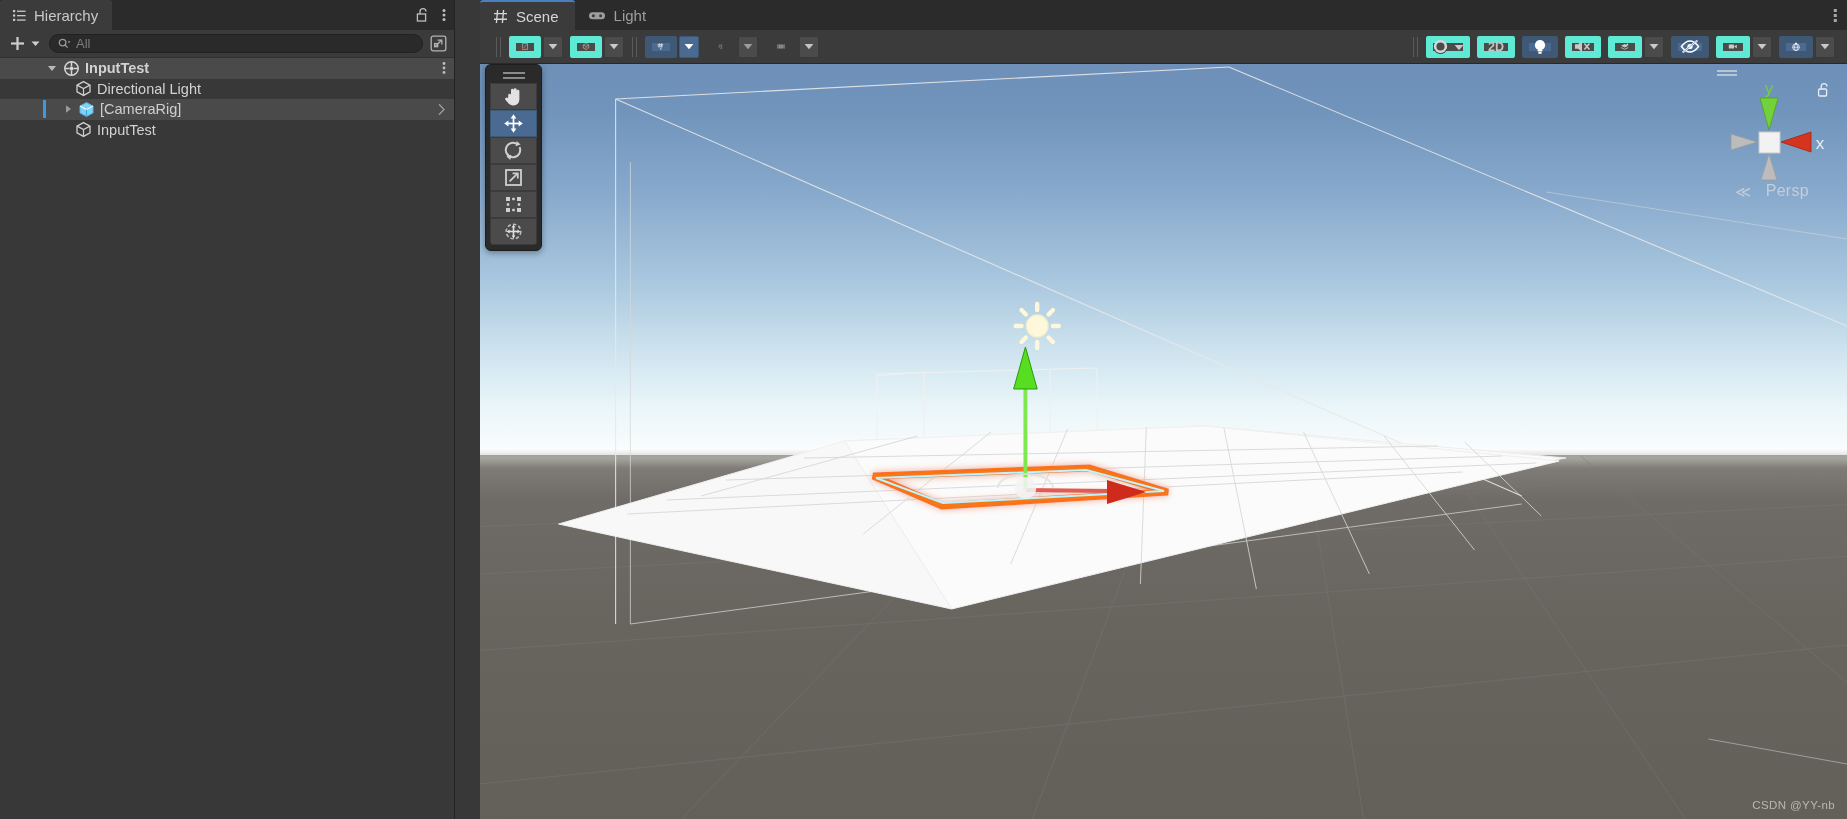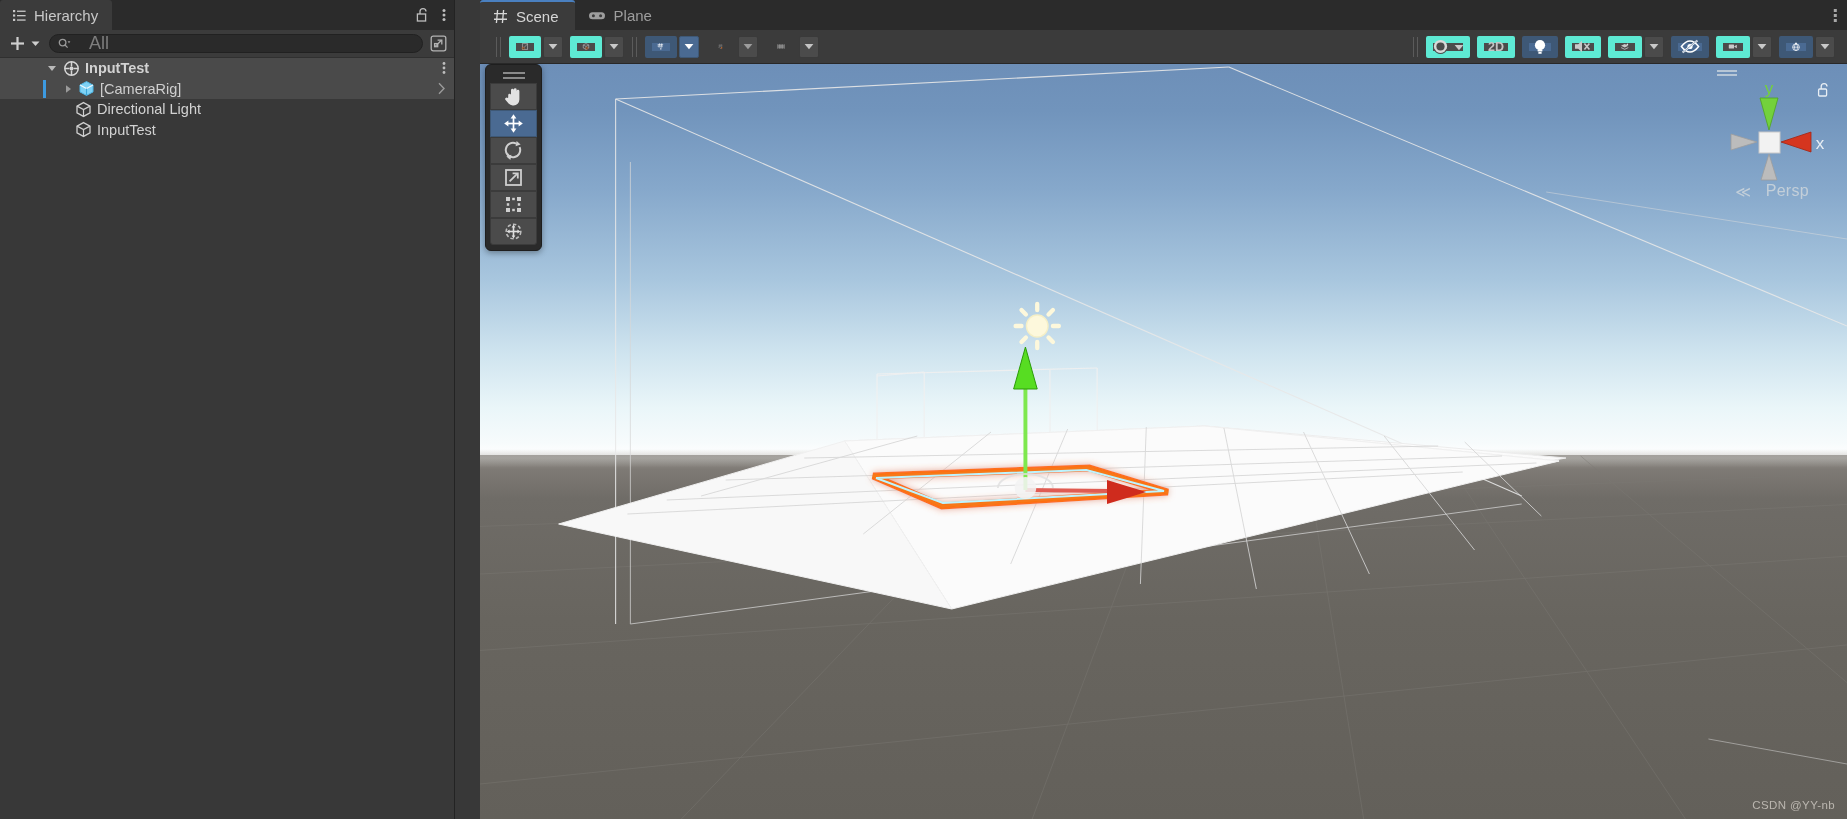--- a/index.html
+++ b/index.html
@@ -40,21 +40,21 @@
     height: 28px; background: #3b3b3b;
     display: flex; align-items: center; padding: 0 6px; gap: 6px;
     border-bottom: 1px solid #303030;
   }
   .plus-btn { display: flex; align-items: center; gap: 5px; padding: 0 3px; }
   .search-field {
     flex: 1; height: 19px; background: #2a2a2a;
     border: 1px solid #212121; border-radius: 10px;
     display: flex; align-items: center; padding: 0 8px; gap: 5px;
   }
-  .search-field .ph { color: #7d7d7d; font-size: 18px; margin-left: 13px; }
+  .search-field .ph { color: #7d7d7d; font-size: 13px; }
   .hier-rows { background: #383838; text-align: right; }
   .hier-row {
     position: relative; height: 20.5px;
     display: flex; align-items: center;
     color: #d2d2d2; font-size: 14.5px; white-space: nowrap;
   }
   .hier-row.root { background: #4a4a4a; }
   .hier-row.selected { background: #4a4a4a; }
   .hier-row .selbar {
     position: absolute; left: 43px; top: 1px; width: 2.5px; height: 18px;
@@ -261,20 +261,31 @@
         <span style="font-weight:bold">InputTest</span>
         <span class="row-kebab">
           <svg class="svg-ico" width="4" height="14" viewBox="0 0 4 14">
             <circle cx="2" cy="2.5" r="1.4" fill="#bdbdbd"></circle>
             <circle cx="2" cy="7" r="1.4" fill="#bdbdbd"></circle>
             <circle cx="2" cy="11.5" r="1.4" fill="#bdbdbd"></circle>
           </svg>
         </span>
       </div>
 
+      <div class="hier-row">
+        <span class="row-indent" style="width:75px"></span>
+        <span class="row-ico">
+          <svg class="svg-ico" width="17" height="17" viewBox="0 0 17 17">
+            <path d="M8.5 1.6 L15 5.1 L15 11.9 L8.5 15.4 L2 11.9 L2 5.1 Z" fill="none" stroke="#cfcfcf" stroke-width="1.3"></path>
+            <path d="M2 5.1 L8.5 8.6 L15 5.1 M8.5 8.6 L8.5 15.4" fill="none" stroke="#cfcfcf" stroke-width="1.2"></path>
+          </svg>
+        </span>
+        <span>Directional Light</span>
+      </div>
+
       <div class="hier-row selected">
         <span class="selbar"></span>
         <span class="row-indent" style="width:62px"></span>
         <span class="tri">
           <svg width="10" height="10" viewBox="0 0 10 10">
               <path d="M3 1.2 L3 8.8 L8 5 Z" fill="#9a9a9a"></path>
             </svg>
         </span>
         <span style="width:4px"></span>
         <span class="row-ico">
@@ -285,40 +296,29 @@
           </svg>
         </span>
         <span style="color:#cfcfcf">[CameraRig]</span>
         <span class="row-chev">
           <svg width="9" height="13" viewBox="0 0 9 13">
               <path d="M2 1.3 L7 6.5 L2 11.7" fill="none" stroke="#9a9a9a" stroke-width="1.4"></path>
             </svg>
         </span>
       </div>
 
+
       <div class="hier-row">
         <span class="row-indent" style="width:75px"></span>
         <span class="row-ico">
           <svg class="svg-ico" width="17" height="17" viewBox="0 0 17 17">
             <path d="M8.5 1.6 L15 5.1 L15 11.9 L8.5 15.4 L2 11.9 L2 5.1 Z" fill="none" stroke="#cfcfcf" stroke-width="1.3"></path>
             <path d="M2 5.1 L8.5 8.6 L15 5.1 M8.5 8.6 L8.5 15.4" fill="none" stroke="#cfcfcf" stroke-width="1.2"></path>
           </svg>
         </span>
-        <span>Directional Light</span>
-      </div>
-
-
-      <div class="hier-row">
-        <span class="row-indent" style="width:75px"></span>
-        <span class="row-ico">
-          <svg class="svg-ico" width="17" height="17" viewBox="0 0 17 17">
-            <path d="M8.5 1.6 L15 5.1 L15 11.9 L8.5 15.4 L2 11.9 L2 5.1 Z" fill="none" stroke="#cfcfcf" stroke-width="1.3"></path>
-            <path d="M2 5.1 L8.5 8.6 L15 5.1 M8.5 8.6 L8.5 15.4" fill="none" stroke="#cfcfcf" stroke-width="1.2"></path>
-          </svg>
-        </span>
         <span>InputTest</span>
       </div>
 
     </div>
   </div>
 
   <div id="scene-panel">
 
     <div class="scene-tabbar">
       <div class="scene-tab active">
@@ -330,21 +330,21 @@
         <span>Scene</span>
       </div>
       <div class="scene-tab">
         <span>
           <svg class="svg-ico" width="18" height="13" viewBox="0 0 18 13">
             <rect x="1" y="3.2" width="16" height="7" rx="3.5" fill="#9e9e9e"></rect>
             <circle cx="5.4" cy="6.7" r="1.5" fill="#3b3b3b"></circle>
             <circle cx="12.6" cy="6.7" r="1.5" fill="#3b3b3b"></circle>
           </svg>
         </span>
-        <span>Plane</span>
+        <span>Light</span>
       </div>
       <div class="tabbar-kebab">
         <svg class="svg-ico" width="5" height="17" viewBox="0 0 5 17">
           <rect x="0.8" y="2" width="3" height="3" fill="#a8a8a8"></rect>
           <rect x="0.8" y="7" width="3" height="3" fill="#a8a8a8"></rect>
           <rect x="0.8" y="12" width="3" height="3" fill="#a8a8a8"></rect>
         </svg>
       </div>
     </div>
 

